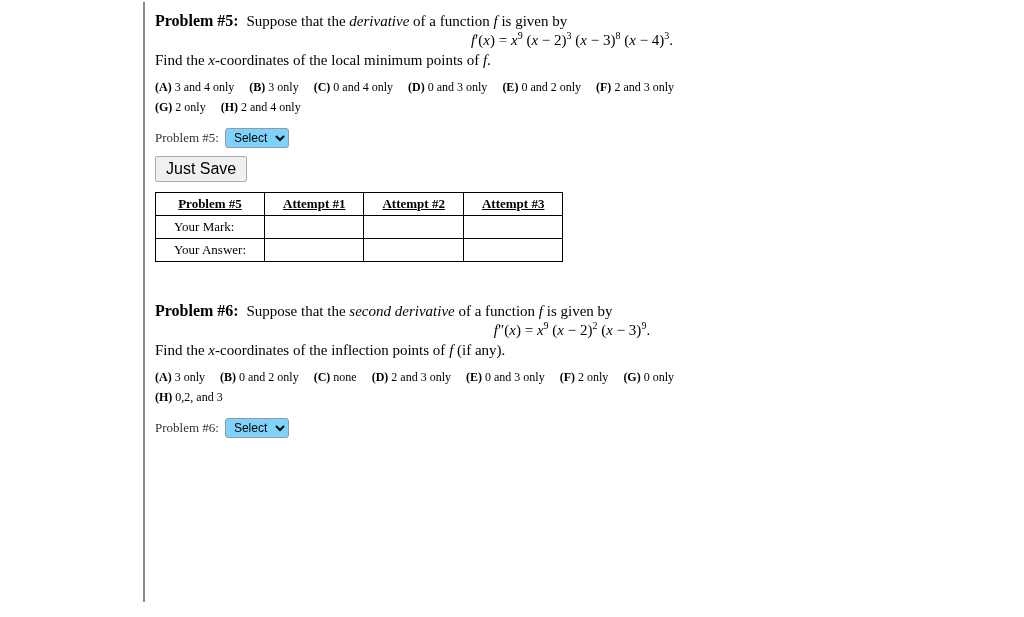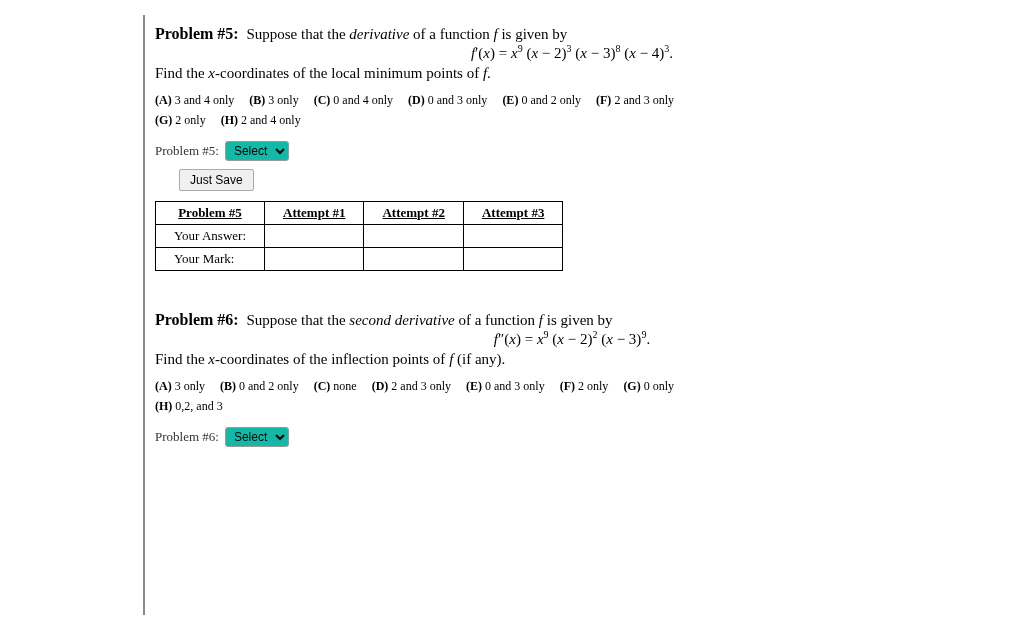--- a/index.html
+++ b/index.html
@@ -6,21 +6,21 @@
     body {
       font-family: Times New Roman, Times, serif;
       font-size: 15px;
       background: #fff;
       color: #000;
     }
     .page {
       width: 1009px;
       min-height: 617px;
       background: #fff;
-      padding: 15px 0;
+      padding: 2px 0;
     }
     .left-bar {
       width: 145px;
       float: left;
       border-right: 2px solid #888;
       min-height: 600px;
     }
     .content {
       margin-left: 155px;
       padding-right: 20px;
@@ -67,38 +67,37 @@
     }
     .answer-row label {
       font-size: 13px;
       margin-right: 6px;
       color: #333;
     }
     .select-box {
       font-size: 12px;
       padding: 1px 4px;
       border: 1px solid #999;
-      background: #14b8a6;
+      background: #7dd3fc;
       border-radius: 3px;
       cursor: pointer;
       appearance: auto;
     }
     .buttons-row {
       display: flex;
       gap: 8px;
       margin: 8px 0 10px 0;
     }
     .btn {
-      font-size: 12px;
+      font-size: 16px;
       padding: 3px 10px;
       border: 1px solid #aaa;
       background: #f0f0f0;
       cursor: pointer;
       border-radius: 2px;
-      margin-left: 24px;
     }
     .attempts-table {
       border-collapse: collapse;
       margin-top: 4px;
       font-size: 13px;
     }
     .attempts-table th, .attempts-table td {
       border: 1px solid #000;
       padding: 3px 18px;
     }
@@ -172,27 +171,27 @@
         <thead>
           <tr>
             <th class="prob-label">Problem #5</th>
             <th>Attempt #1</th>
             <th>Attempt #2</th>
             <th>Attempt #3</th>
           </tr>
         </thead>
         <tbody>
           <tr>
-            <td>Your Answer:</td>
+            <td>Your Mark:</td>
             <td class="empty"></td>
             <td class="empty"></td>
             <td class="empty"></td>
           </tr>
           <tr>
-            <td>Your Mark:</td>
+            <td>Your Answer:</td>
             <td class="empty"></td>
             <td class="empty"></td>
             <td class="empty"></td>
           </tr>
         </tbody>
       </table>
     </div>
 
     <div class="problem-block">
       <div>

